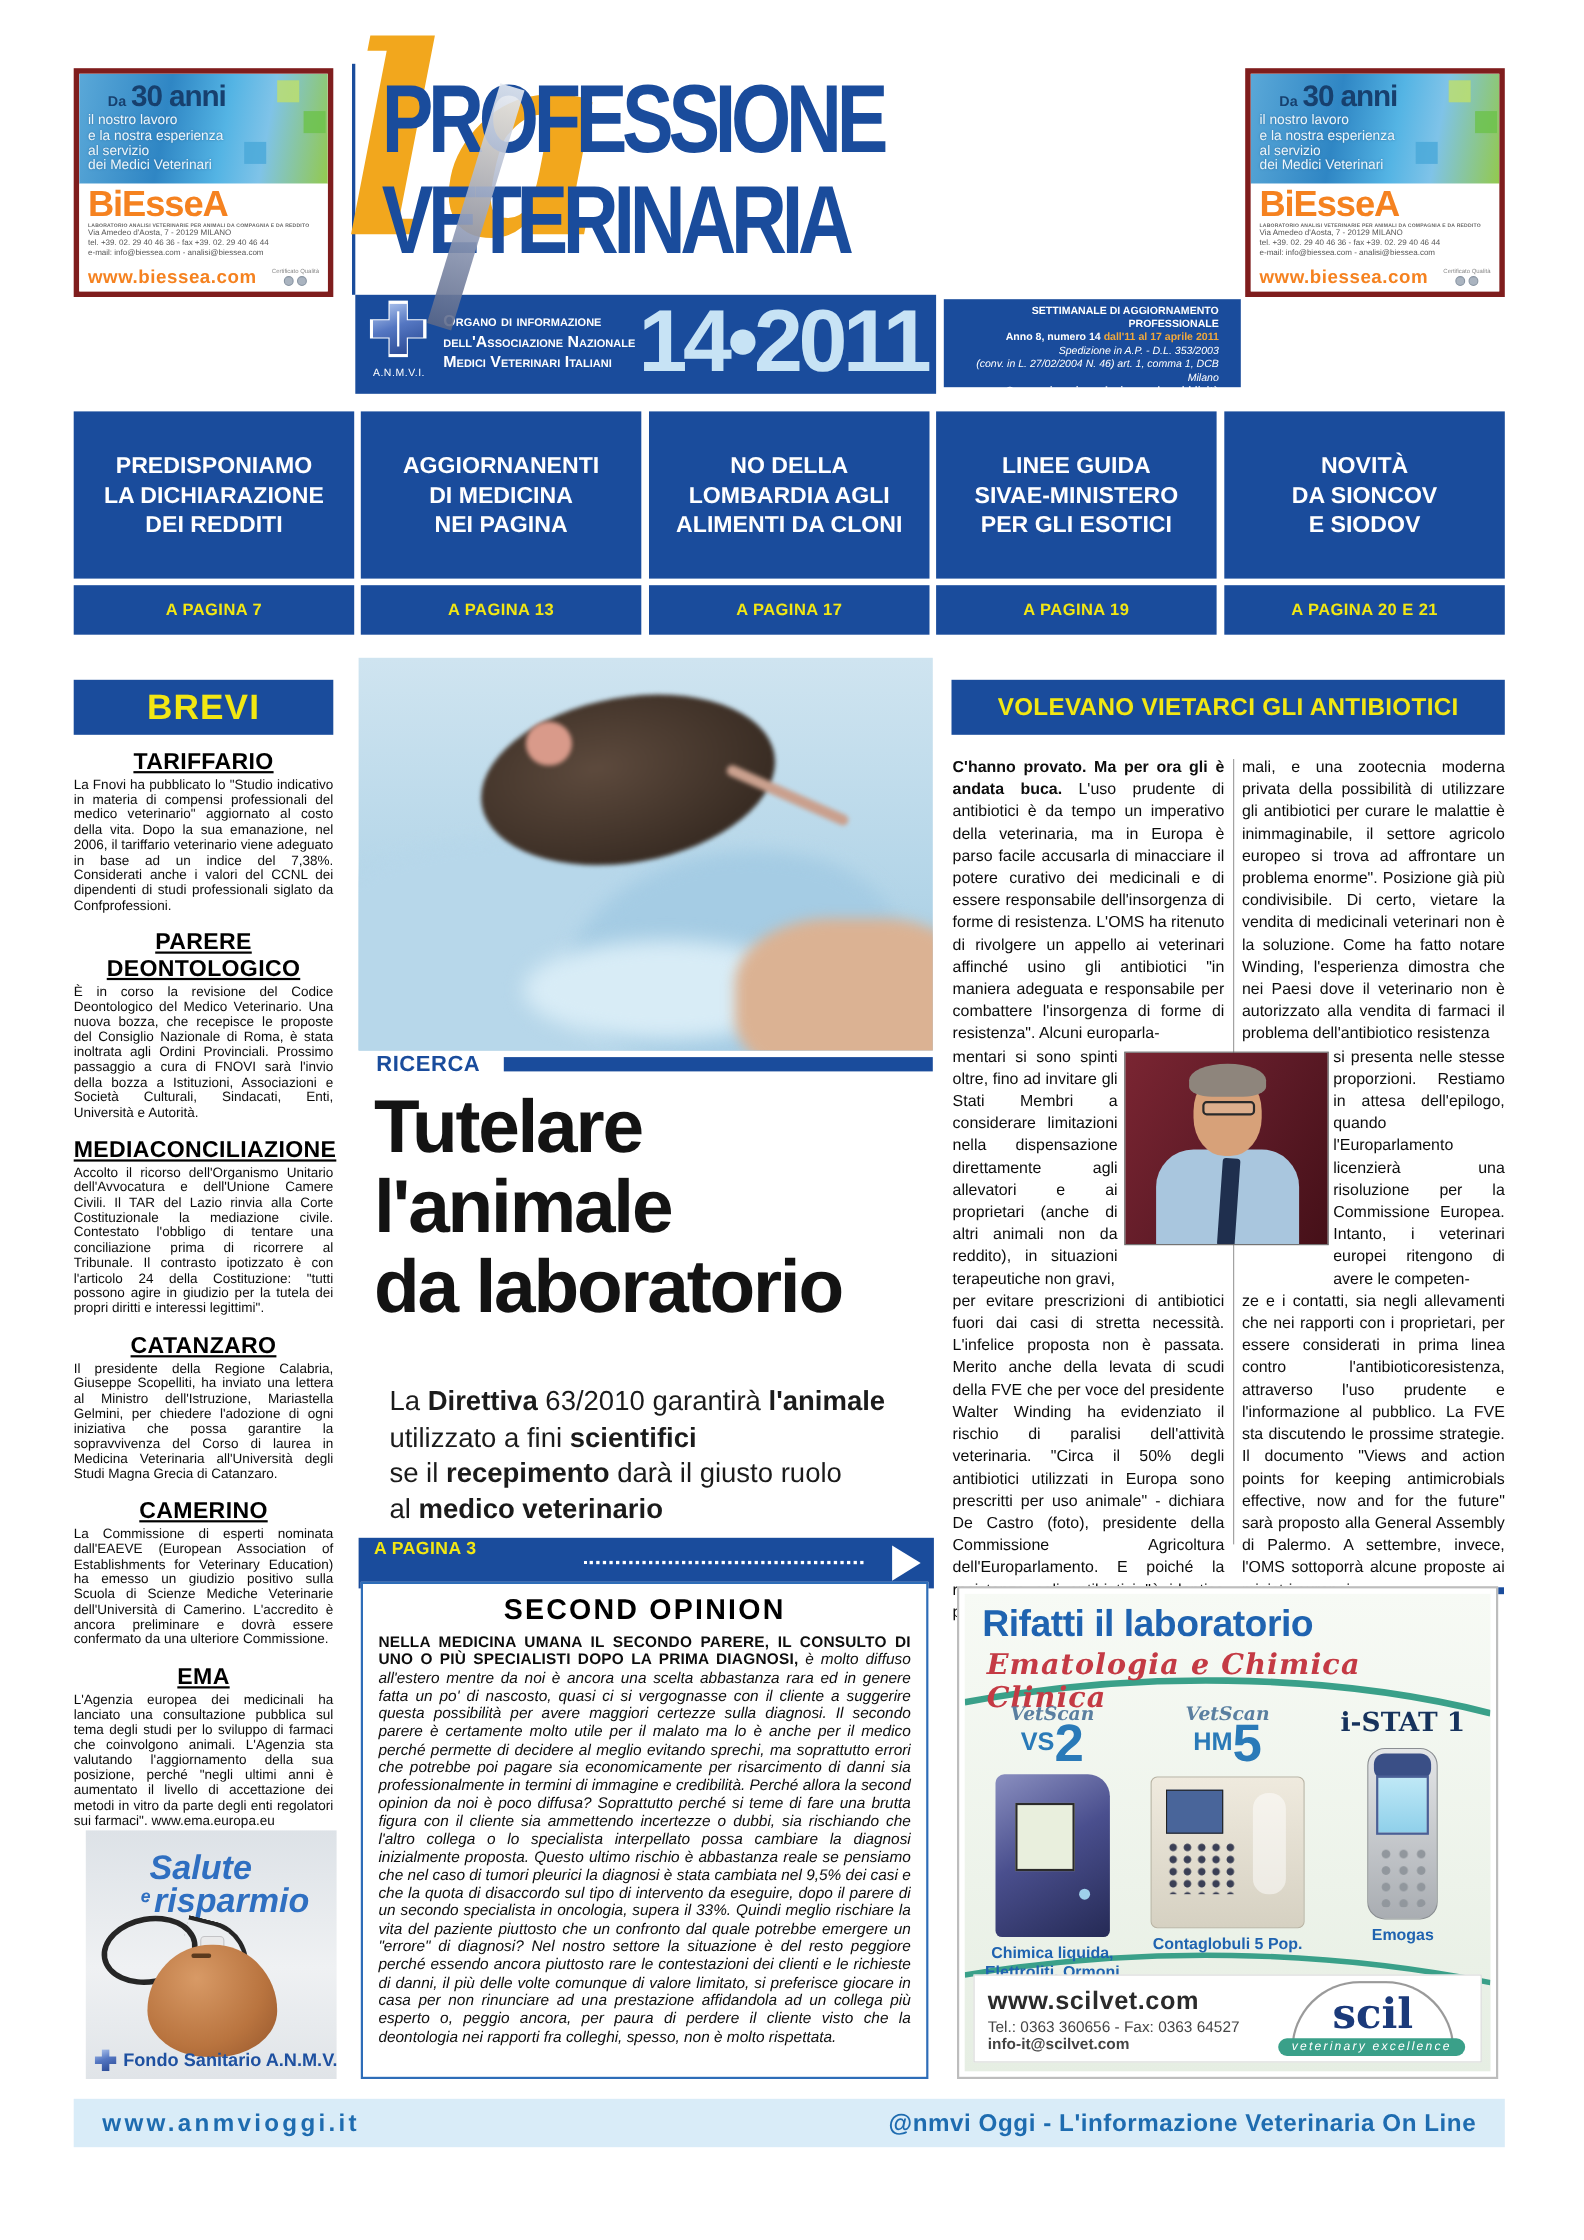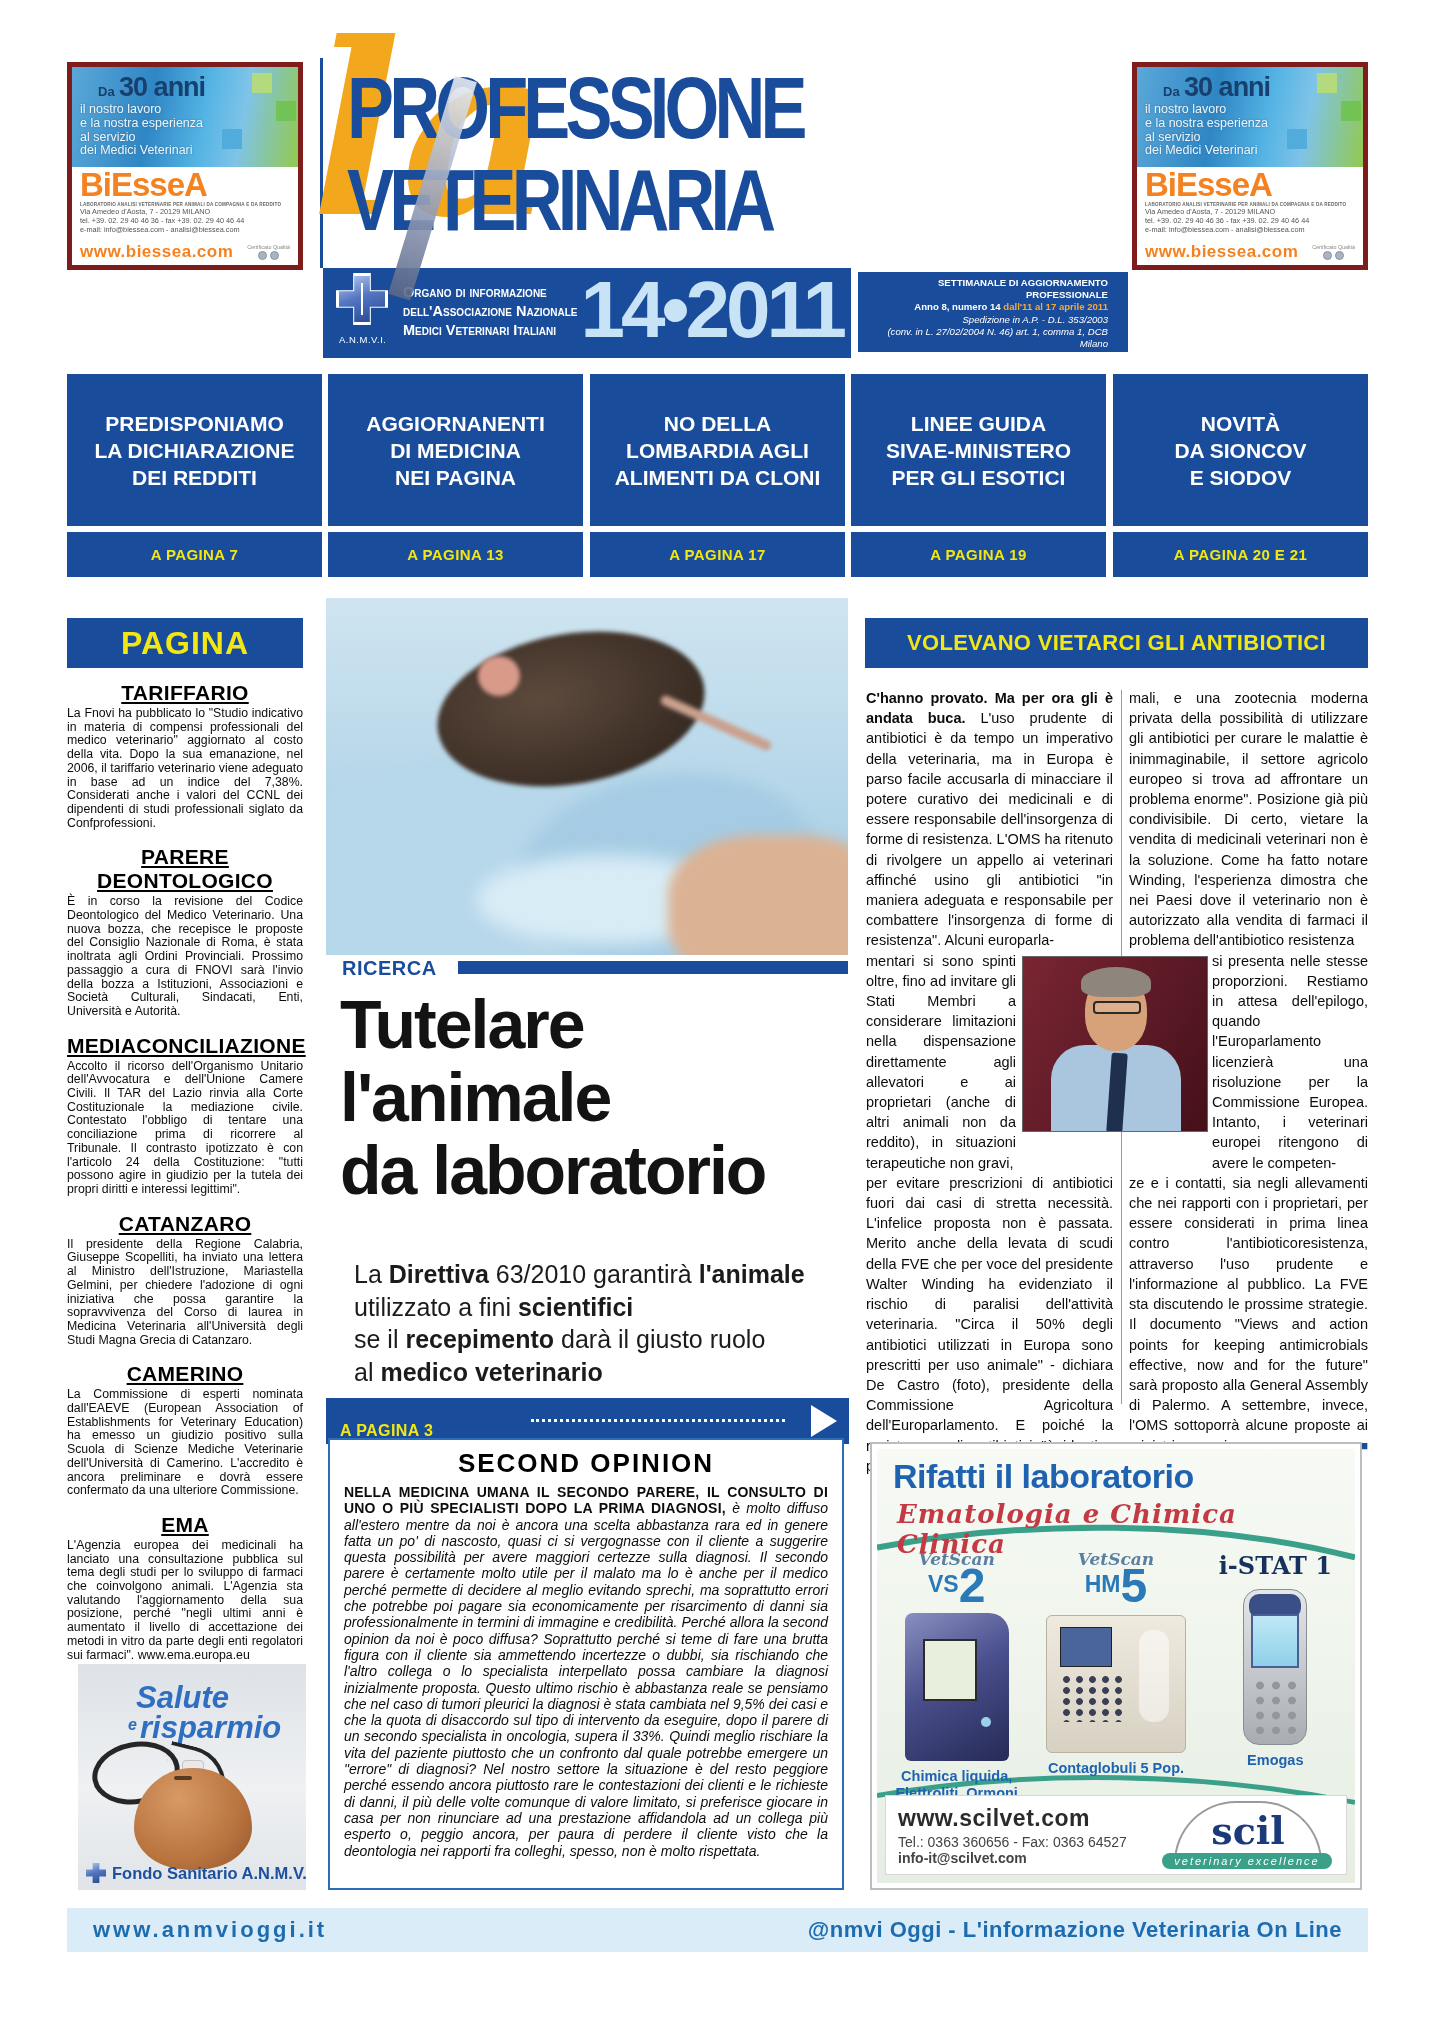--- a/index.html
+++ b/index.html
@@ -105,21 +105,21 @@
   .mp-tail{left:330px;top:120px;width:120px;height:10px;background:#caa08e;filter:blur(2px);transform:rotate(24deg);border-radius:5px}
 
   #ricerca-row{position:absolute;left:342px;top:957px;width:506px;height:24px}
   .r-label{font-size:20px;font-weight:bold;color:var(--blue);letter-spacing:.5px}
   .r-bar{position:absolute;left:116px;right:0;top:4px;height:13px;background:var(--blue)}
   #headline{position:absolute;left:340px;top:988px;font-size:68px;line-height:73px;font-weight:bold;
       color:#131313;letter-spacing:-2px}
   #subtitle{position:absolute;left:354px;top:1258px;font-size:25px;line-height:32.5px;color:#1b1b1b}
   .sb{font-weight:bold}
   #pagebar{position:absolute;left:326px;top:1398px;width:523px;height:46px;background:var(--blue);cursor:pointer}
-  .pb-text{position:absolute;left:14px;top:24px;color:var(--yellow);font-weight:bold;font-size:16px;letter-spacing:.4px}
+  .pb-text{position:absolute;left:14px;top:2px;color:var(--yellow);font-weight:bold;font-size:16px;letter-spacing:.4px}
   .pb-dots{position:absolute;left:205px;right:64px;top:21px;border-top:3px dotted #fff}
   .pb-arrow{position:absolute;right:12px;top:7px;width:0;height:0;
       border-top:16px solid transparent;border-bottom:16px solid transparent;border-left:26px solid #fff}
 
   #so-box{position:absolute;left:328px;top:1438px;width:516px;height:452px;border:2px solid #2e6db8;
       padding:8px 14px;background:#fff}
   .so-title{text-align:center;font-weight:bold;font-size:26px;letter-spacing:2px;margin-bottom:5px;color:#000}
   .so-p{font-size:14px;line-height:16.3px;text-align:justify;color:#0c0c0c}
   .so-lead{font-weight:bold;letter-spacing:.2px}
   .so-body{font-style:italic}
@@ -337,21 +337,21 @@
     </div>
   <div class="nav-page nx4">
       <span>A PAGINA 19</span>
     </div>
   <div class="nav-page nx5">
       <span>A PAGINA 20 E 21</span>
     </div>
 
   <div id="brevi">
     <div class="brevi-head">
-        <span>PAGINA</span>
+        <span>BREVI</span>
       </div>
     <div class="bsec">
       <h3>TARIFFARIO</h3>
       <p>La Fnovi ha pubblicato lo "Studio indicativo in materia di compensi professionali del medico veterinario" aggiornato al costo della vita. Dopo la sua emanazione, nel 2006, il tariffario veterinario viene adeguato in base ad un indice del 7,38%. Considerati anche i valori del CCNL dei dipendenti di studi professionali siglato da Confprofessioni.</p>
     </div>
     <div class="bsec">
       <h3>PARERE DEONTOLOGICO</h3>
       <p>È in corso la revisione del Codice Deontologico del Medico Veterinario. Una nuova bozza, che recepisce le proposte del Consiglio Nazionale di Roma, è stata inoltrata agli Ordini Provinciali. Prossimo passaggio a cura di FNOVI sarà l'invio della bozza a Istituzioni, Associazioni e Società Culturali, Sindacati, Enti, Università e Autorità.</p>
     </div>
     <div class="bsec">

